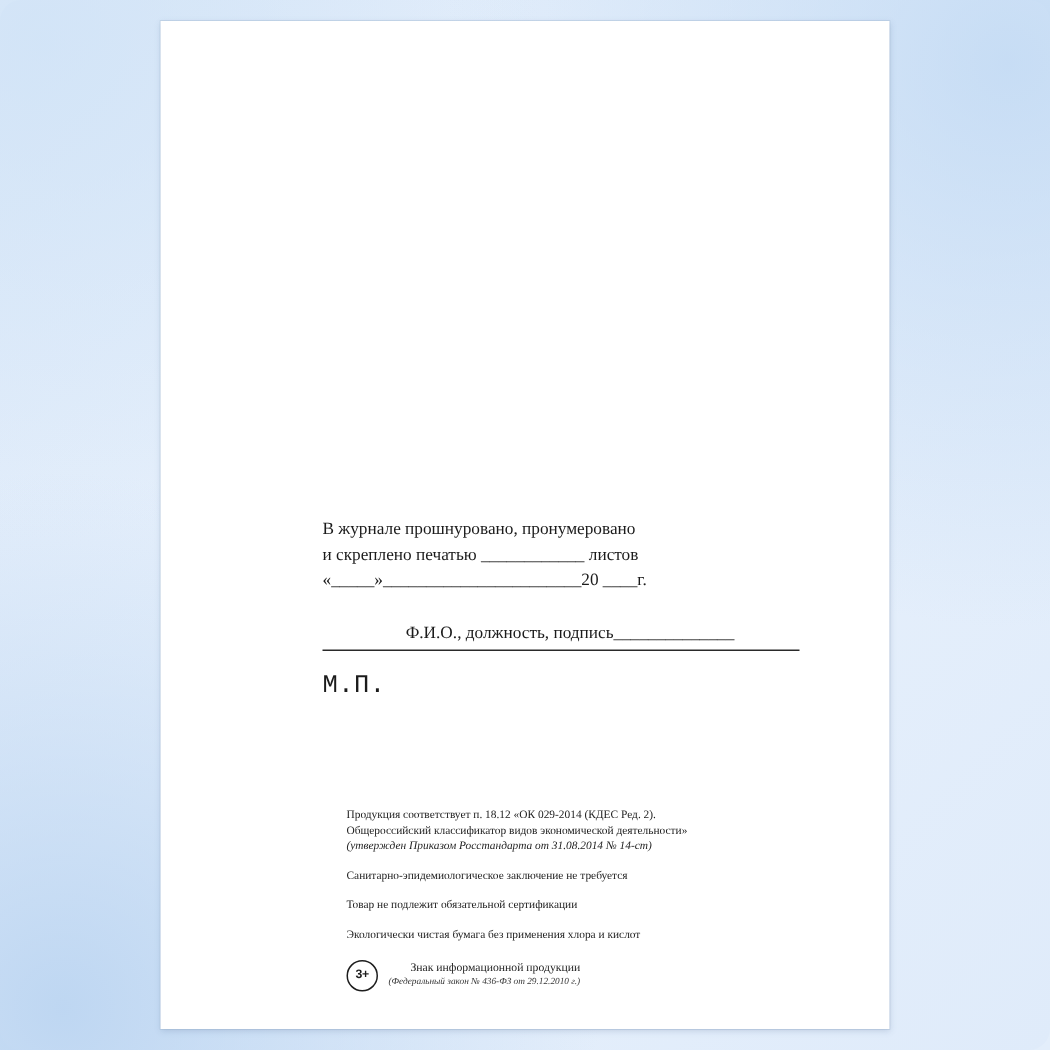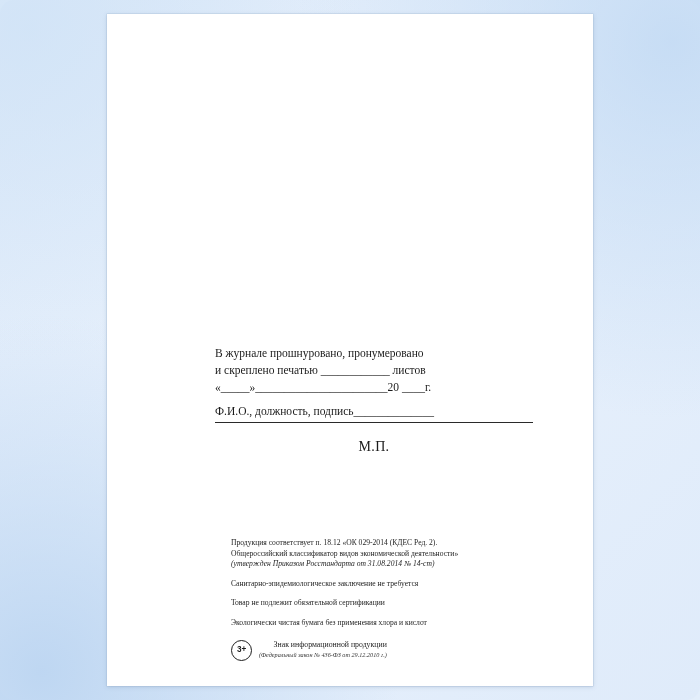--- a/index.html
+++ b/index.html
@@ -49,34 +49,36 @@
     left: 108px;
     top: 331px;
     width: 330px;
     font-size: 11.5px;
     line-height: 17px;
   }
   #center-block .ln {
     white-space: pre;
   }
   #center-block .fio {
-    margin-top: 7px;
+    margin-top: 18px;
+    text-align: center;
   }
   #long-rule {
     margin-top: 2px;
     width: 318px;
     border-bottom: 1px solid #2a2a2a;
     height: 0;
   }
   #mp {
     margin-top: 15px;
     width: 318px;
-    text-align: center;
-    font-size: 14px;
+    text-align: left;
+    font-size: 17px;
     letter-spacing: 0.3px;
+    font-family: Liberation Mono, monospace;
   }
   
   #legal {
     left: 124px;
     top: 524px;
     width: 340px;
     font-size: 7.6px;
     line-height: 10.6px;
     color: #1d1d1d;
   }

